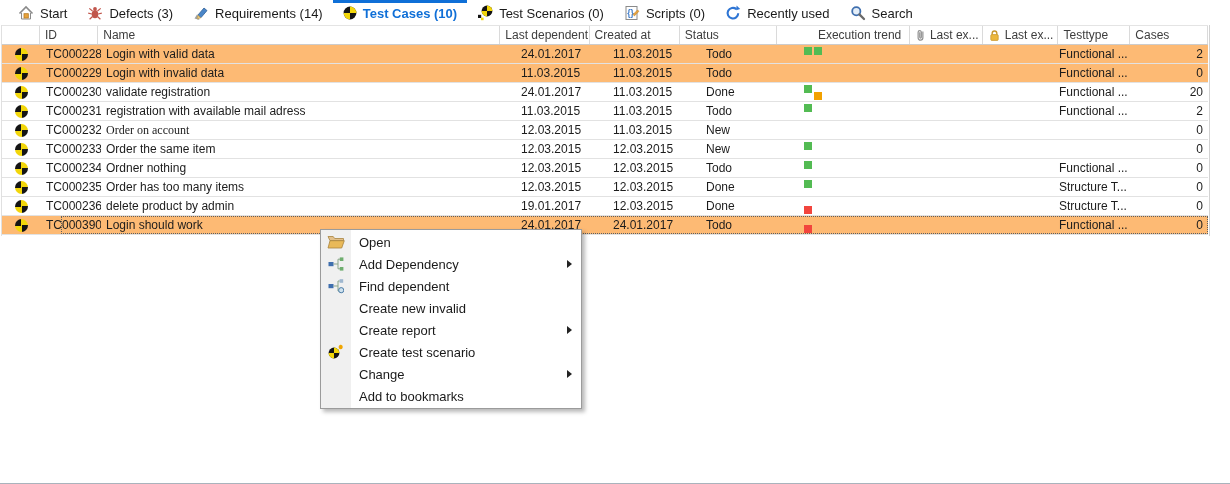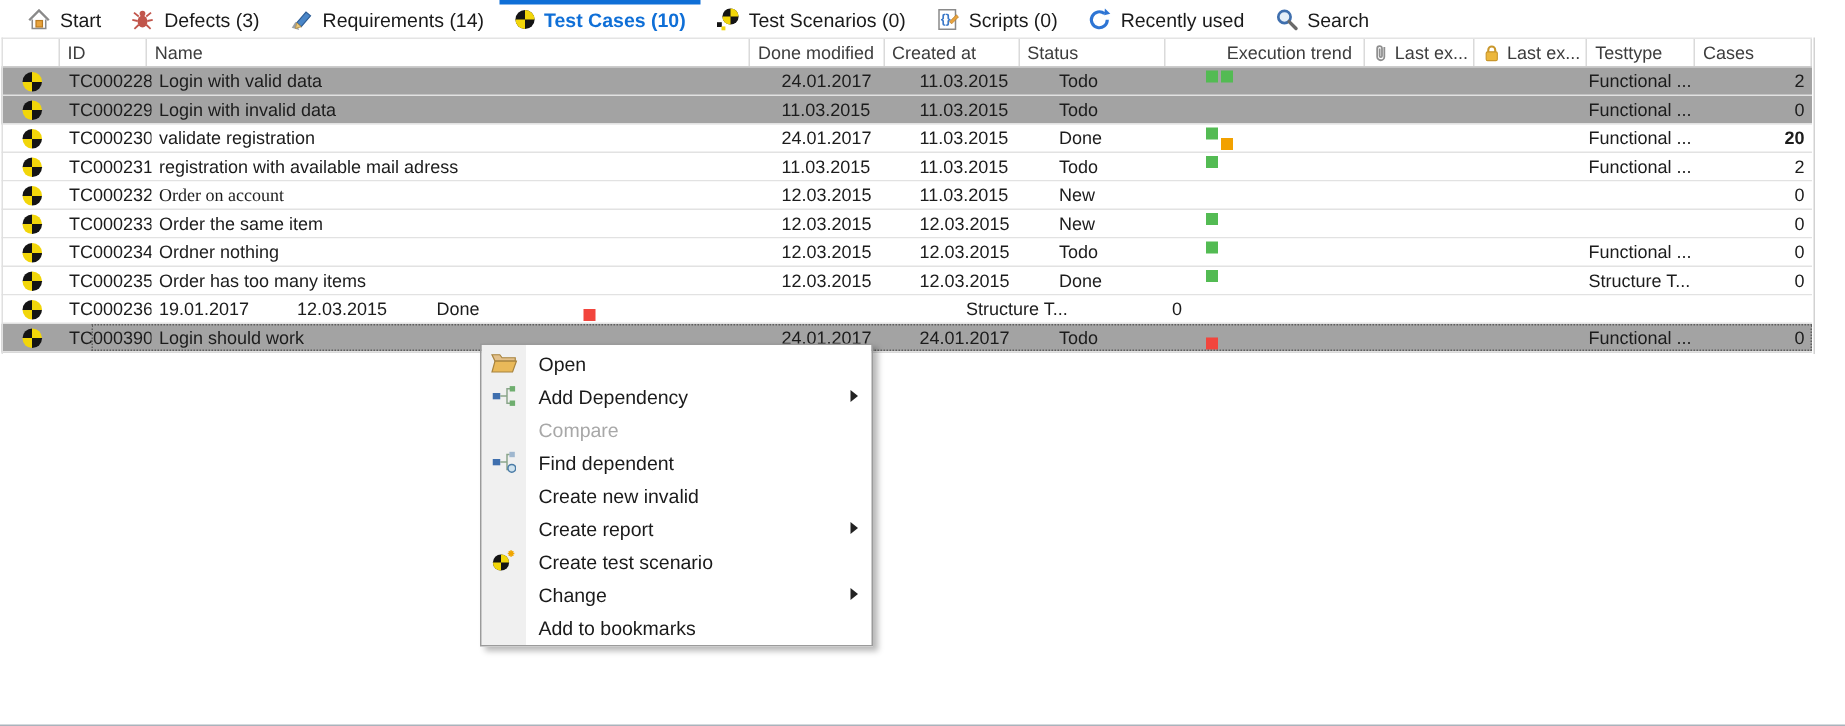--- a/index.html
+++ b/index.html
@@ -15,21 +15,21 @@
   .tb-item.active::before { content:""; position:absolute; top:0; left:0; right:0; height:3px; background:#0f6fd7; }
   
   .table-outline { position:absolute; top:25px; left:1px; width:1207px; height:211px;
     border-left:1px solid #e0e0e0; border-right:1px solid #d2d2d2; pointer-events:none; z-index:3; }
   .thead { position:absolute; top:25px; left:1px; width:1207px; height:20px; display:flex;
     border-top:1px solid #e4e4e4; border-bottom:1px solid #cccccc; box-sizing:border-box; background:#fff; }
   .th { box-sizing:border-box; border-right:1px solid #dadada; padding:0 0 0 5px; font-size:12px; color:#3d3d3d;
     display:flex; align-items:center; gap:4px; overflow:hidden; white-space:nowrap; }
   .tbody { position:absolute; top:45px; left:1px; width:1207px; }
   .row { display:flex; height:19px; box-sizing:border-box; border-bottom:1px solid #e2e2e2; background:#fff; position:relative; }
-  .row.selected { background:#a3a3a3; }
+  .row.selected { background:#fdba74; }
   .row .focus-rect { display:none; }
   .row.focused .focus-rect { display:block; position:absolute; left:60px; right:0; top:0; bottom:0;
     border:1px dotted #5f5f5f; pointer-events:none; }
   .cell { box-sizing:border-box; padding:2px 0 0 5px; font-size:12px; color:#1c1c1c; white-space:nowrap; overflow:hidden; }
   .cell.c-icon { display:flex; align-items:center; justify-content:center; padding:0; }
   .cell.c-points { text-align:right; padding-right:5px; padding-left:0; }
   .cell.c-trend { position:relative; padding:0; }
   .sq { position:absolute; width:8px; height:8px; }
   .sq.passed  { top:2px; background:#53bb53; }
   .sq.partial { top:9px; background:#f2a100; }
@@ -153,21 +153,21 @@
       <div class="th" style="width: 60px;">
 
     <span class="th-label">ID</span>
   </div>
       <div class="th" style="width: 415px;">
 
     <span class="th-label">Name</span>
   </div>
       <div class="th" style="width: 92px;">
 
-    <span class="th-label">Done modified</span>
+    <span class="th-label">Last dependent</span>
   </div>
       <div class="th" style="width: 93px;">
 
     <span class="th-label">Created at</span>
   </div>
       <div class="th" style="width: 100px;">
 
     <span class="th-label">Status</span>
   </div>
       <div class="th" style="width: 100px; margin-left: 36px;">
@@ -245,21 +245,21 @@
     <div class="cell c-mod" style="width: 92px;">24.01.2017</div>
     <div class="cell c-cre" style="width: 93px;">11.03.2015</div>
     <div class="cell c-status" style="width: 100px;">Done</div>
     <div class="cell c-trend" style="width: 100px;">
           <span class="sq passed" style="left: 3px;"></span>
           <span class="sq partial" style="left: 13px;"></span>
         </div>
     <div class="cell c-le1" style="width: 75px;"></div>
     <div class="cell c-le2" style="width: 78px;"></div>
     <div class="cell c-tt" style="width: 74px;">Functional ...</div>
-    <div class="cell c-points" style="width: 80px; font-weight: bold;">20</div>
+    <div class="cell c-points" style="width: 80px;">20</div>
 
   </div>
       <div class="row">
     <div class="cell c-icon" style="width: 40px;">
           <span class="quad"></span>
         </div>
     <div class="cell c-id" style="width: 60px;">TC000231</div>
     <div class="cell c-name" style="width: 415px;">registration with available mail adress</div>
     <div class="cell c-mod" style="width: 92px;">11.03.2015</div>
     <div class="cell c-cre" style="width: 93px;">11.03.2015</div>
@@ -341,20 +341,21 @@
     <div class="cell c-le2" style="width: 78px;"></div>
     <div class="cell c-tt" style="width: 74px;">Structure T...</div>
     <div class="cell c-points" style="width: 80px;">0</div>
 
   </div>
       <div class="row">
     <div class="cell c-icon" style="width: 40px;">
           <span class="quad"></span>
         </div>
     <div class="cell c-id" style="width: 60px;">TC000236</div>
+    <div class="cell c-name" style="width: 415px;">delete product by admin</div>
     <div class="cell c-mod" style="width: 92px;">19.01.2017</div>
     <div class="cell c-cre" style="width: 93px;">12.03.2015</div>
     <div class="cell c-status" style="width: 100px;">Done</div>
     <div class="cell c-trend" style="width: 100px;">
           <span class="sq failed" style="left: 3px;"></span>
         </div>
     <div class="cell c-le1" style="width: 75px;"></div>
     <div class="cell c-le2" style="width: 78px;"></div>
     <div class="cell c-tt" style="width: 74px;">Structure T...</div>
     <div class="cell c-points" style="width: 80px;">0</div>
@@ -396,24 +397,20 @@
           <svg width="16" height="16" viewBox="0 0 16 16">
             <rect x="0.5" y="6" width="5" height="4.2" fill="#3f6fae"></rect>
             <path d="M5.5 8 h4.5 M10 8 V3.2 h2 M10 8 v4.8 h2" stroke="#8aa58a" fill="none" stroke-width="1"></path>
             <rect x="11.8" y="1.4" width="3.6" height="3.6" fill="#6fae6f"></rect>
             <rect x="11.8" y="11" width="3.6" height="3.6" fill="#6fae6f"></rect>
           </svg>
         </span>
     <span class="mi-label">Add Dependency</span>
   <span class="mi-arrow"></span>
       </div>
-      <div class="menu-item disabled">
-    <span class="mi-icon"></span>
-    <span class="mi-label">Compare</span>
-  </div>
       <div class="menu-item">
     <span class="mi-icon" style="display: inline-flex; align-items: center; justify-content: center; width: 30px; flex: 0 0 auto;">
           <svg width="16" height="16" viewBox="0 0 16 16">
             <rect x="0.5" y="6" width="5" height="4.2" fill="#3f6fae"></rect>
             <path d="M5.5 8 h4.5 M10 8 V3 h1.8 M10 8 v5 h1.8" stroke="#8aa58a" fill="none" stroke-width="1"></path>
             <rect x="11.6" y="1.2" width="3.6" height="3.6" fill="#9fb7cf"></rect>
             <circle cx="13.2" cy="12.2" r="2.6" fill="#cfe2ee" stroke="#4a7ba6" stroke-width="1"></circle>
           </svg>
         </span>
     <span class="mi-label">Find dependent</span>

